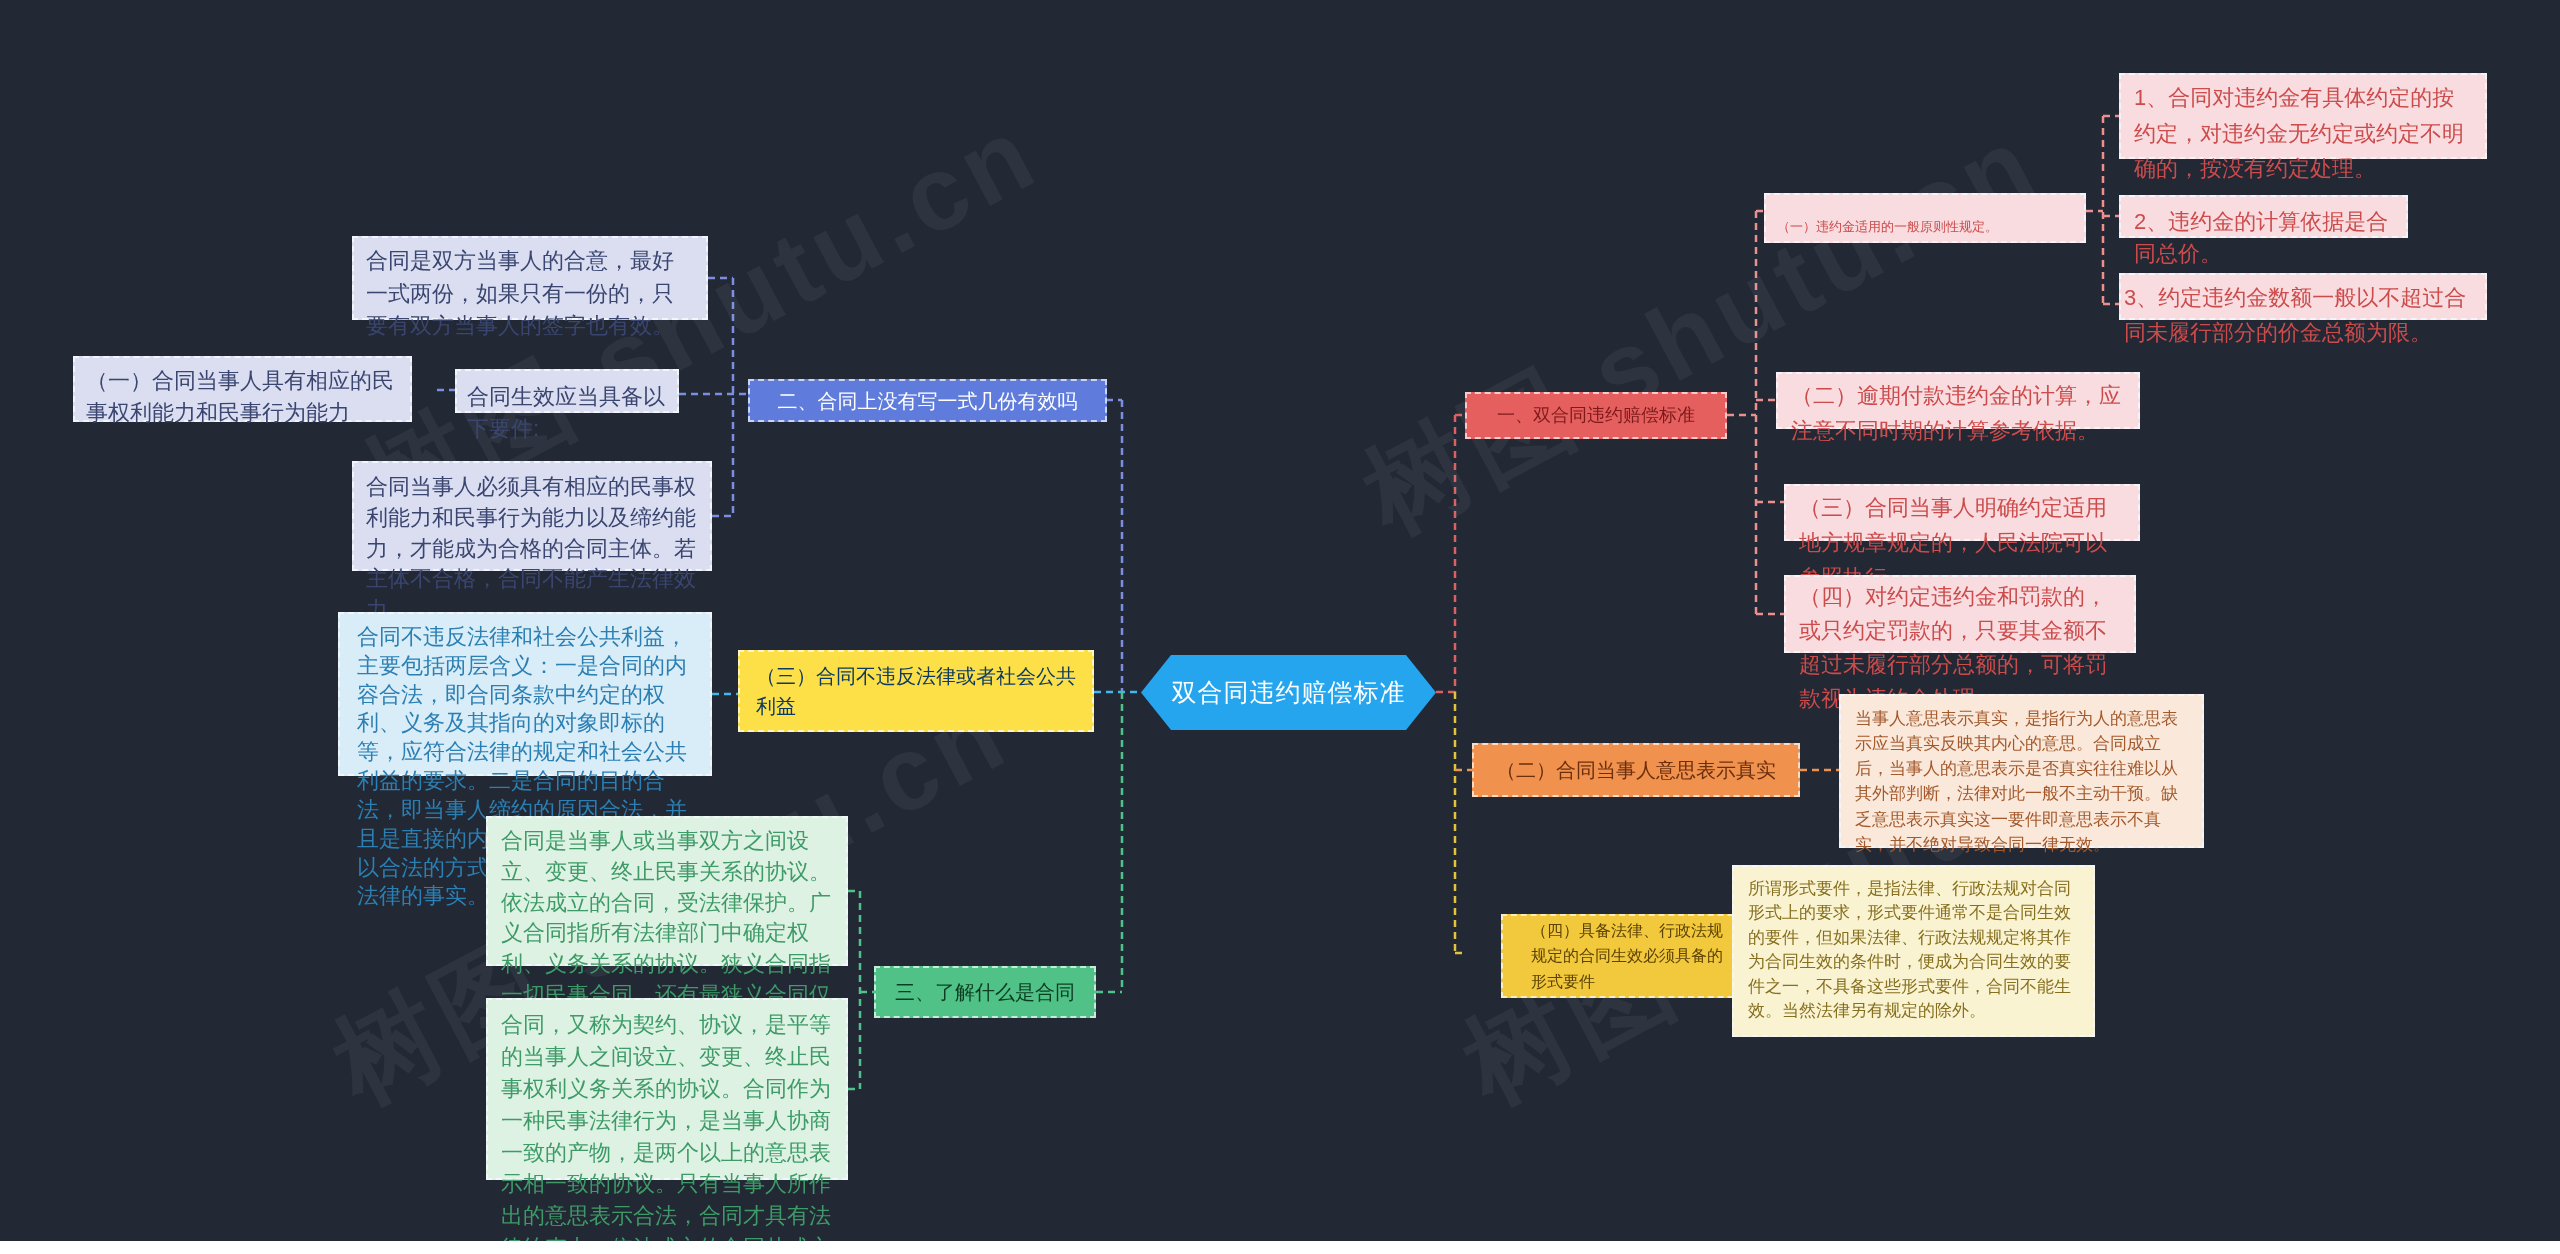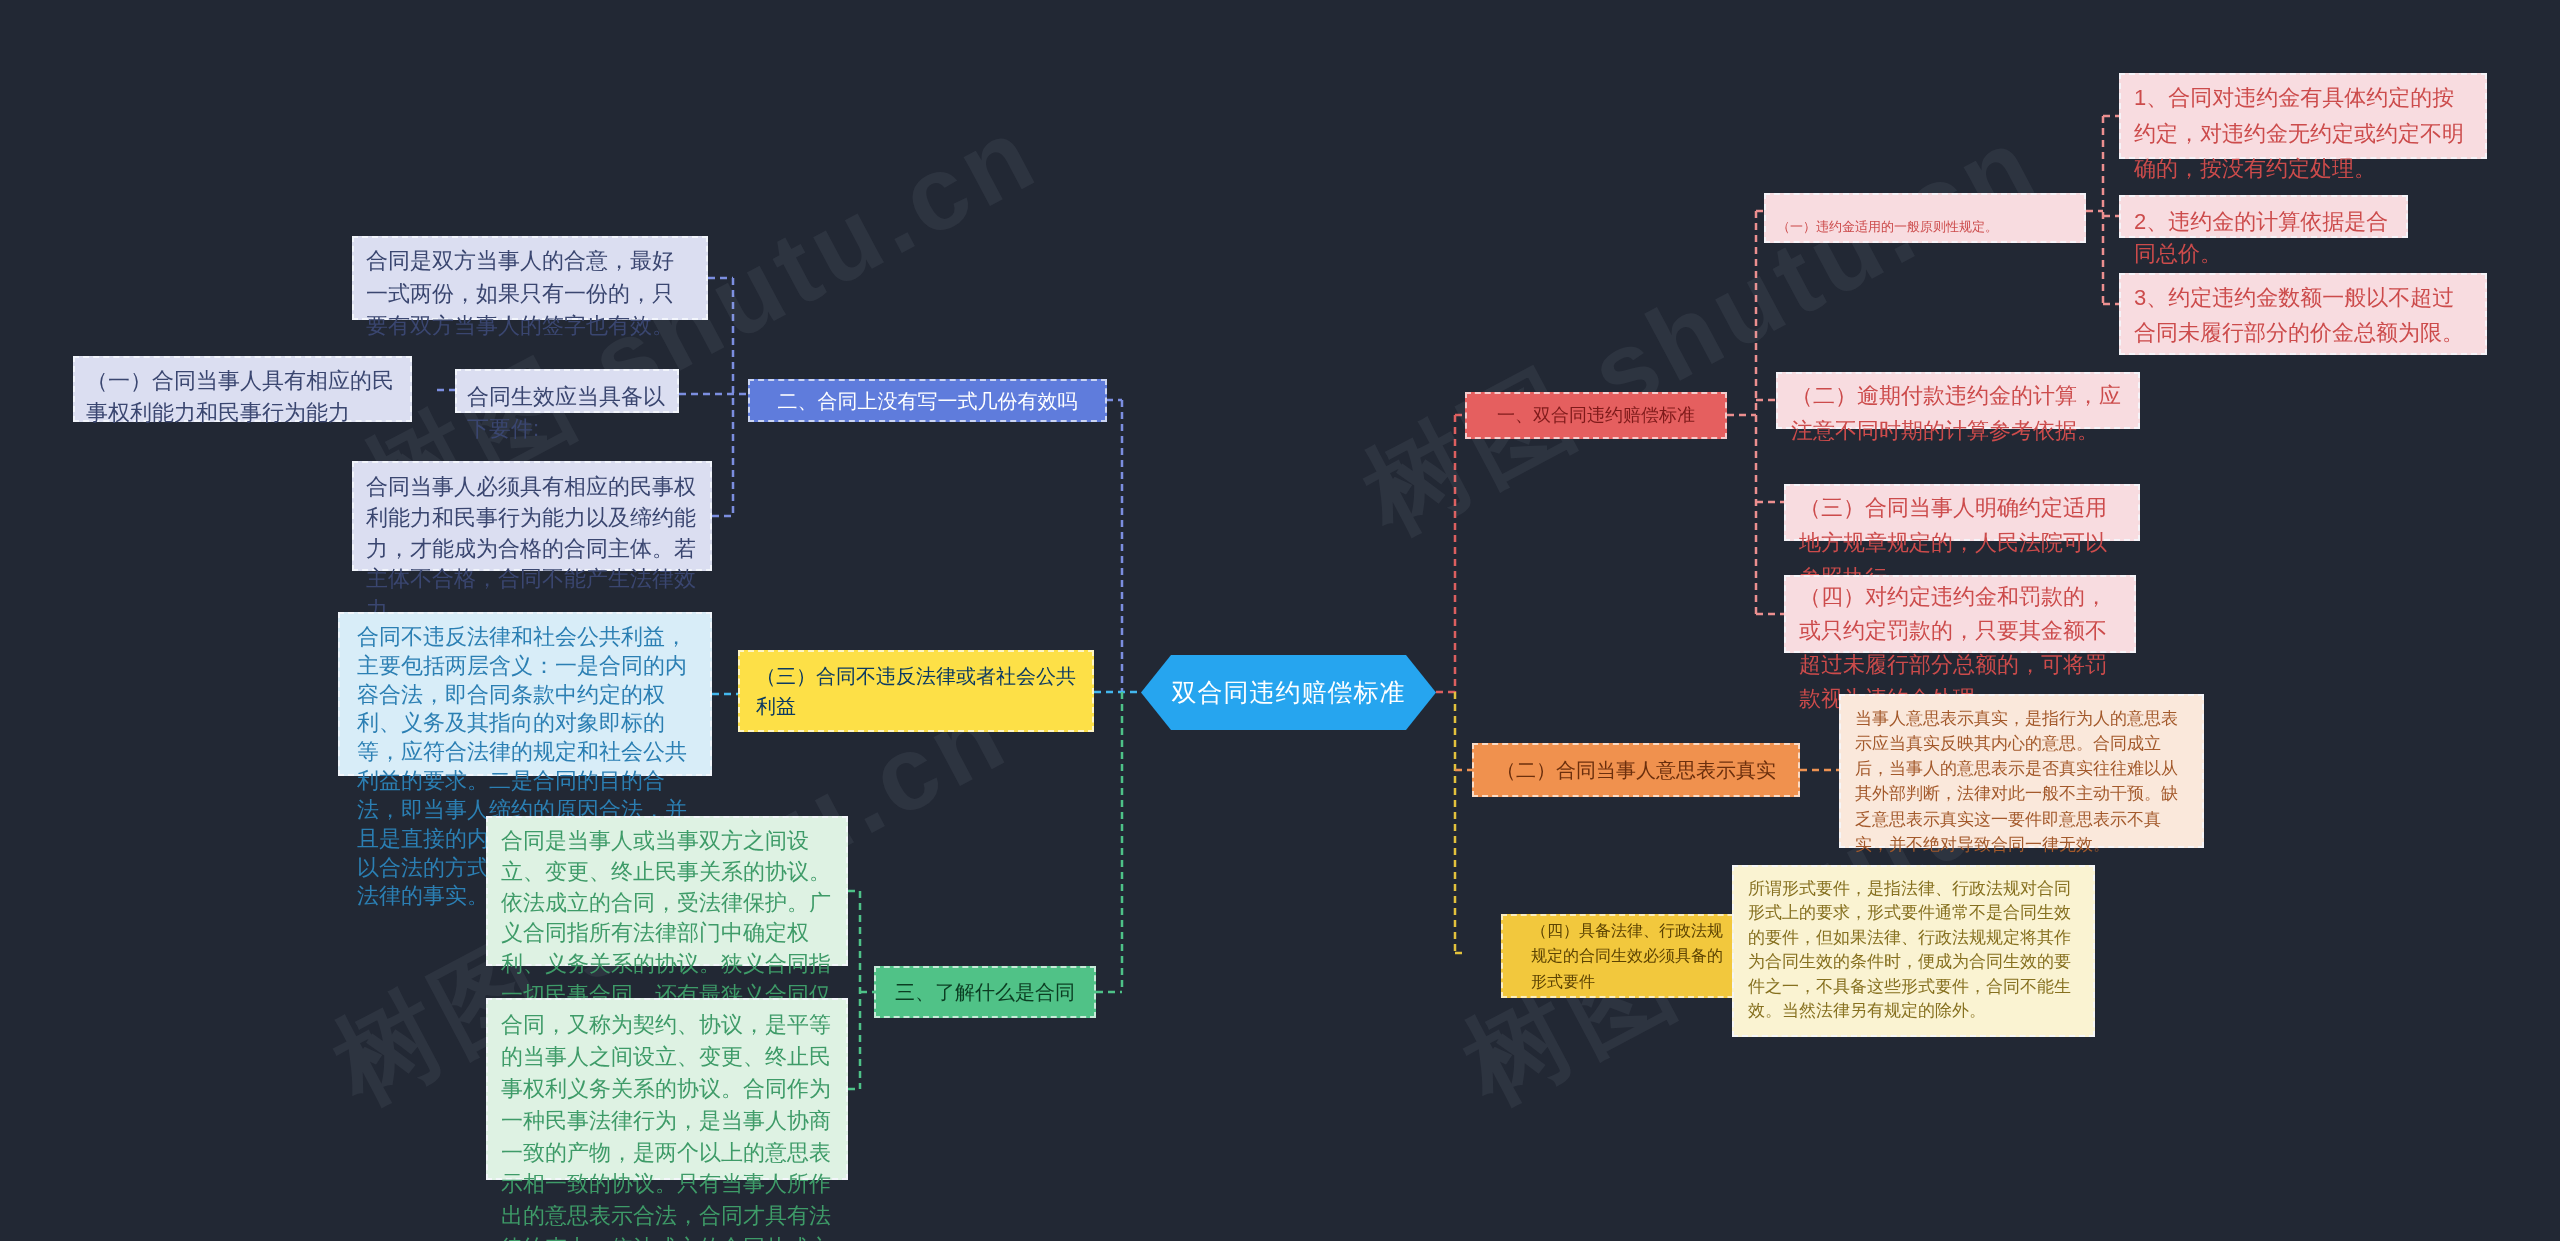--- a/index.html
+++ b/index.html
@@ -101,21 +101,21 @@
       <div class="box lav" style="left: 352px; top: 461px; width: 360px; height: 110px; padding: 9px 12px; line-height: 1.4;">合同当事人必须具有相应的民事权利能力和民事行为能力以及缔约能力，才能成为合格的合同主体。若主体不合格，合同不能产生法律效力。</div>
       <div class="box cyanbox" style="left: 338px; top: 612px; width: 374px; height: 164px; padding: 9px 17px; line-height: 1.31;">合同不违反法律和社会公共利益，主要包括两层含义：一是合同的内容合法，即合同条款中约定的权利、义务及其指向的对象即标的等，应符合法律的规定和社会公共利益的要求。二是合同的目的合法，即当事人缔约的原因合法，并且是直接的内心原因合法，不存在以合法的方式达到非法目的等规避法律的事实。</div>
       <div class="mnode node-sky" style="left: 738px; top: 650px; width: 356px; height: 82px; padding: 0px 16px;">（三）合同不违反法律或者社会公共利益</div>
       <div class="box greenbox" style="left: 486px; top: 816px; width: 362px; height: 150px; padding: 8px 13px; line-height: 1.4;">合同是当事人或当事双方之间设立、变更、终止民事关系的协议。依法成立的合同，受法律保护。广义合同指所有法律部门中确定权利、义务关系的协议。狭义合同指一切民事合同。还有最狭义合同仅指民事合同中的债权合同。</div>
       <div class="mnode node-green" style="left: 874px; top: 966px; width: 222px; height: 52px;">三、了解什么是合同</div>
       <div class="box greenbox" style="left: 486px; top: 998px; width: 362px; height: 182px; padding: 9px 13px; line-height: 1.45;">合同，又称为契约、协议，是平等的当事人之间设立、变更、终止民事权利义务关系的协议。合同作为一种民事法律行为，是当事人协商一致的产物，是两个以上的意思表示相一致的协议。只有当事人所作出的意思表示合法，合同才具有法律约束力。依法成立的合同从成立之日起生效，具有法律约束力。</div>
       <div class="mnode node-red" style="left: 1465px; top: 392px; width: 262px; height: 47px; font-size: 18px;">一、双合同违约赔偿标准</div>
       <div class="box pinkbox" style="left: 1764px; top: 193px; width: 322px; height: 37px; padding: 23px 11px; font-size: 13px; white-space: nowrap;">（一）违约金适用的一般原则性规定。</div>
       <div class="box pinkbox" style="left: 2119px; top: 73px; width: 368px; height: 86px; padding: 5px 13px; line-height: 1.62;">1、合同对违约金有具体约定的按约定，对违约金无约定或约定不明确的，按没有约定处理。</div>
       <div class="box pinkbox" style="left: 2119px; top: 195px; width: 289px; height: 43px; padding: 9px 13px;">2、违约金的计算依据是合同总价。</div>
-      <div class="box pinkbox" style="left: 2119px; top: 273px; width: 368px; height: 82px; padding: 5px 13px; line-height: 1.6;">3、约定违约金数额一般以不超过合同未履行部分的价金总额为限。</div>
+      <div class="box pinkbox" style="left: 2119px; top: 273px; width: 368px; height: 47px; padding: 5px 3px; line-height: 1.6;">3、约定违约金数额一般以不超过合同未履行部分的价金总额为限。</div>
       <div class="box pinkbox" style="left: 1776px; top: 372px; width: 364px; height: 57px; padding: 4px 13px; line-height: 1.6;">（二）逾期付款违约金的计算，应注意不同时期的计算参考依据。</div>
       <div class="box pinkbox" style="left: 1784px; top: 474px; width: 356px; height: 57px; padding: 4px 13px; line-height: 1.6; margin-top: 10px;">（三）合同当事人明确约定适用地方规章规定的，人民法院可以参照执行。</div>
       <div class="box pinkbox" style="left: 1784px; top: 575px; width: 352px; height: 78px; padding: 3px 13px; line-height: 1.55;">（四）对约定违约金和罚款的，或只约定罚款的，只要其金额不超过未履行部分总额的，可将罚款视为违约金处理。</div>
       <div class="mnode node-orange" style="left: 1472px; top: 743px; width: 328px; height: 54px;">（二）合同当事人意思表示真实</div>
       <div class="box creambox" style="left: 1839px; top: 694px; width: 365px; height: 154px; padding: 10px 14px; font-size: 17px; line-height: 1.48;">当事人意思表示真实，是指行为人的意思表示应当真实反映其内心的意思。合同成立后，当事人的意思表示是否真实往往难以从其外部判断，法律对此一般不主动干预。缺乏意思表示真实这一要件即意思表示不真实，并不绝对导致合同一律无效。</div>
       <div class="mnode node-yellow" style="left: 1466px; top: 914px; width: 262px; height: 84px; padding: 0px 28px; font-size: 16px; line-height: 1.6; margin-left: 35px;">（四）具备法律、行政法规规定的合同生效必须具备的形式要件</div>
       <div class="box yellowbox" style="left: 1732px; top: 865px; width: 363px; height: 172px; padding: 10px 14px; font-size: 17px; line-height: 1.44;">所谓形式要件，是指法律、行政法规对合同形式上的要求，形式要件通常不是合同生效的要件，但如果法律、行政法规规定将其作为合同生效的条件时，便成为合同生效的要件之一，不具备这些形式要件，合同不能生效。当然法律另有规定的除外。</div>
     </div>
 
   <div class="center-node" style="left:1141px; top:655px; width:295px; height:75px;">双合同违约赔偿标准</div>

